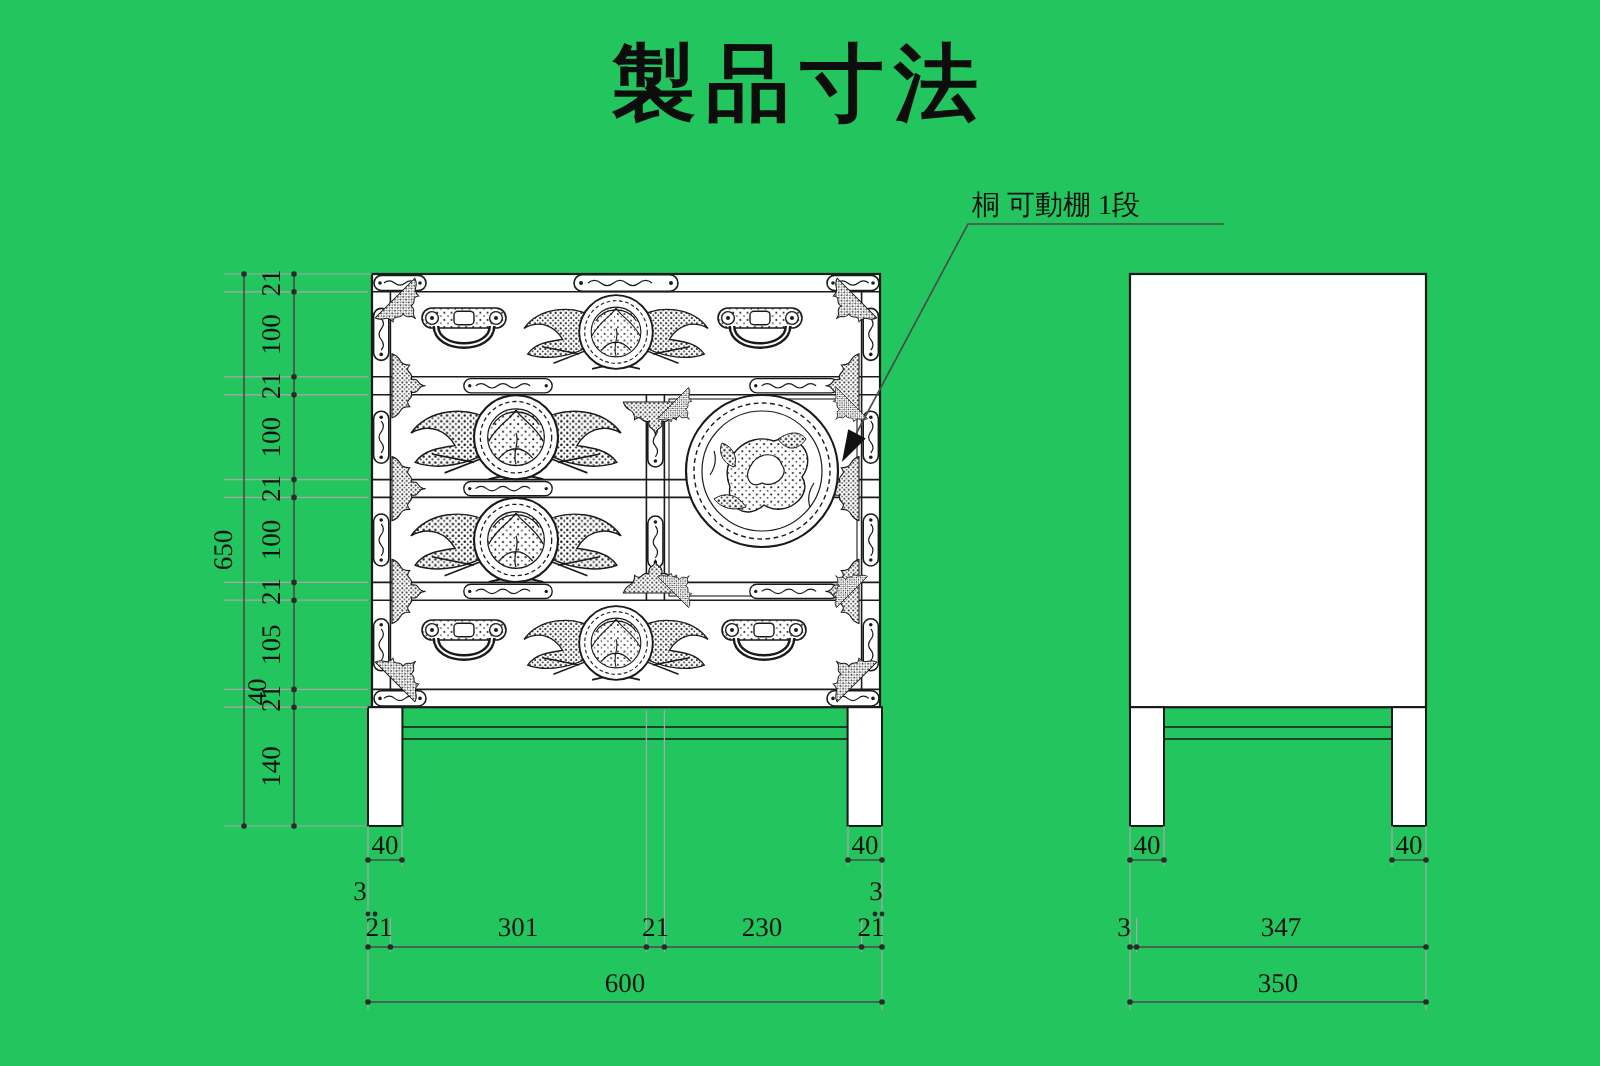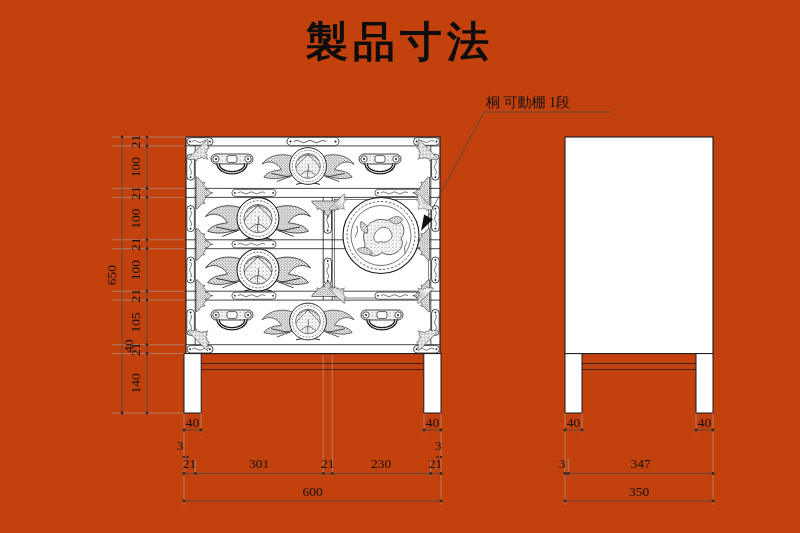--- a/index.html
+++ b/index.html
@@ -1,16 +1,16 @@
 <!DOCTYPE html>
 <html><head>
 <meta charset="utf-8">
 <style>
   html,body{margin:0;padding:0;background:#ffffff;}
-  #canvas{position:relative;width:800px;height:533px;background:#c2410c;overflow:hidden;
+  #canvas{position:relative;width:800px;height:533px;background:#22c55e;overflow:hidden;
           font-family:"Liberation Serif","DejaVu Serif",serif;}
   #title{position:absolute;left:0;right:0;top:14px;text-align:center;
          font-size:42px;font-weight:bold;letter-spacing:5px;color:#0d0d0d;
          font-family:"Liberation Serif","DejaVu Serif",serif;}
   svg{position:absolute;left:0;top:0;}
   .ln{stroke:#1a1a1a;fill:none;}
   .ext{stroke:#a8a8a8;stroke-width:0.6;fill:none;}
   .dim{stroke:#4a4a4a;stroke-width:0.8;fill:none;}
   .dot{fill:#2a2a2a;stroke:none;}
   .dimtxt{fill:#111111;font-size:13.5px;font-family:"Liberation Serif","DejaVu Serif",serif;}

